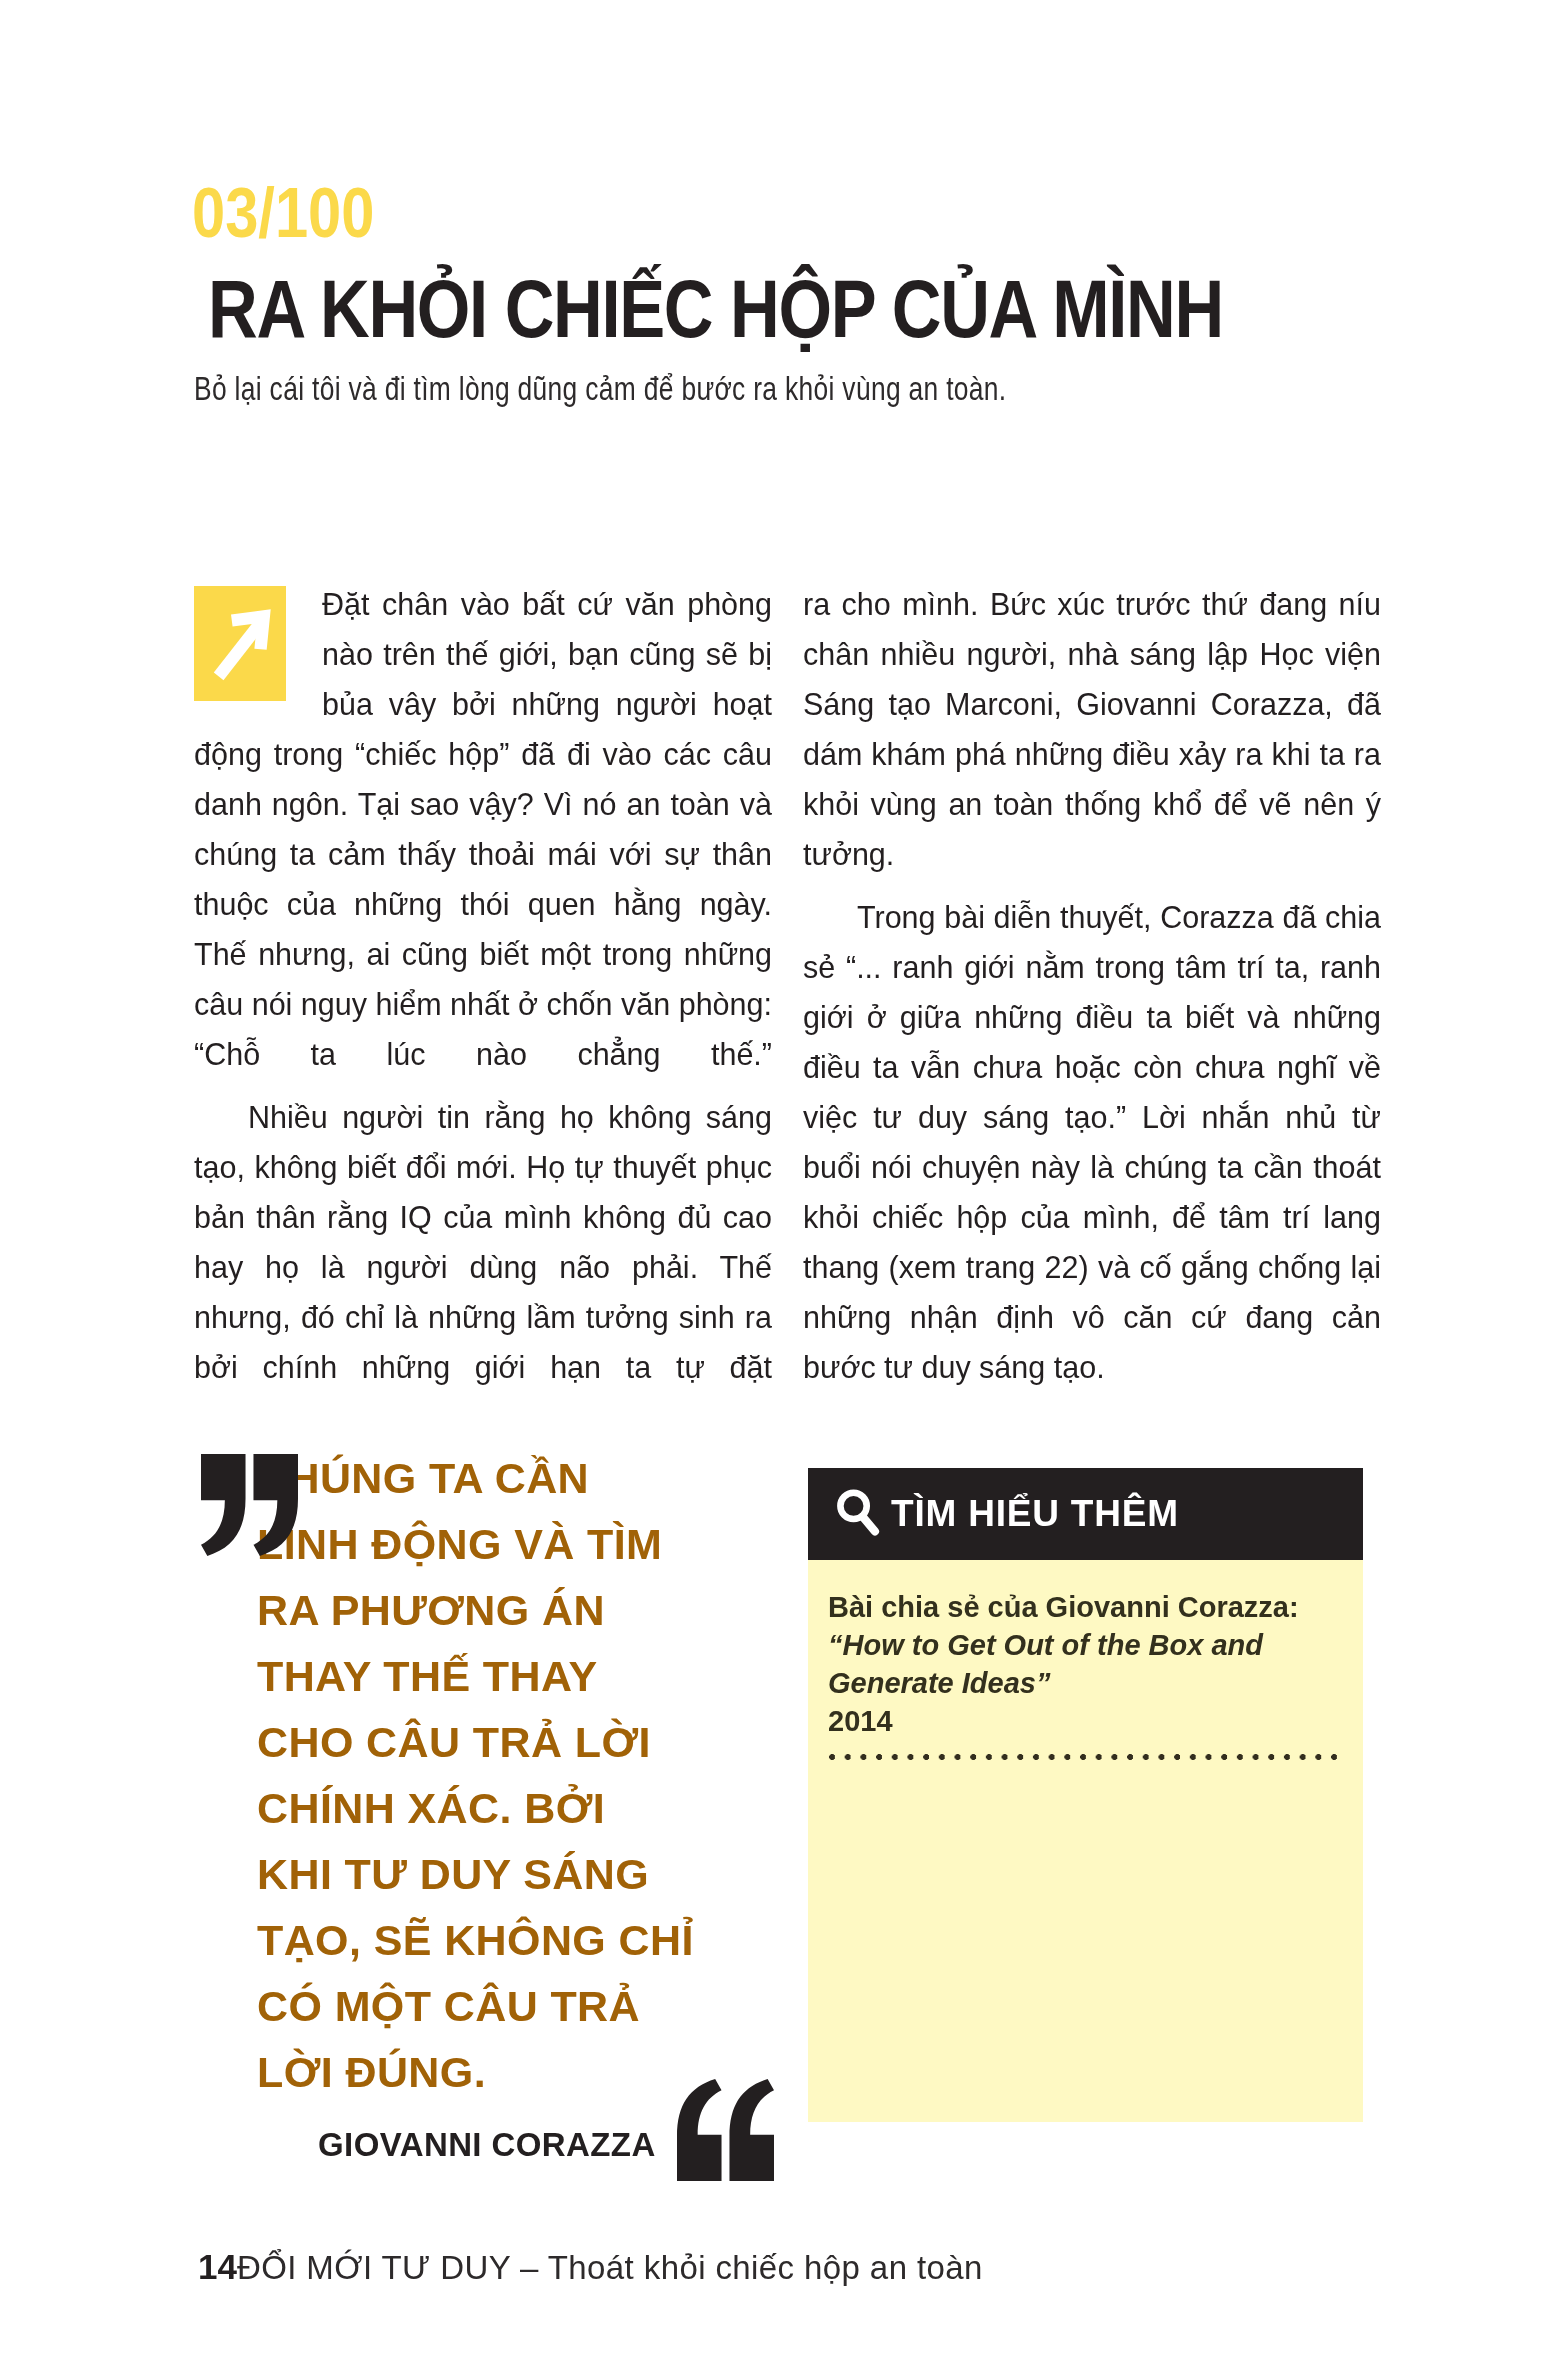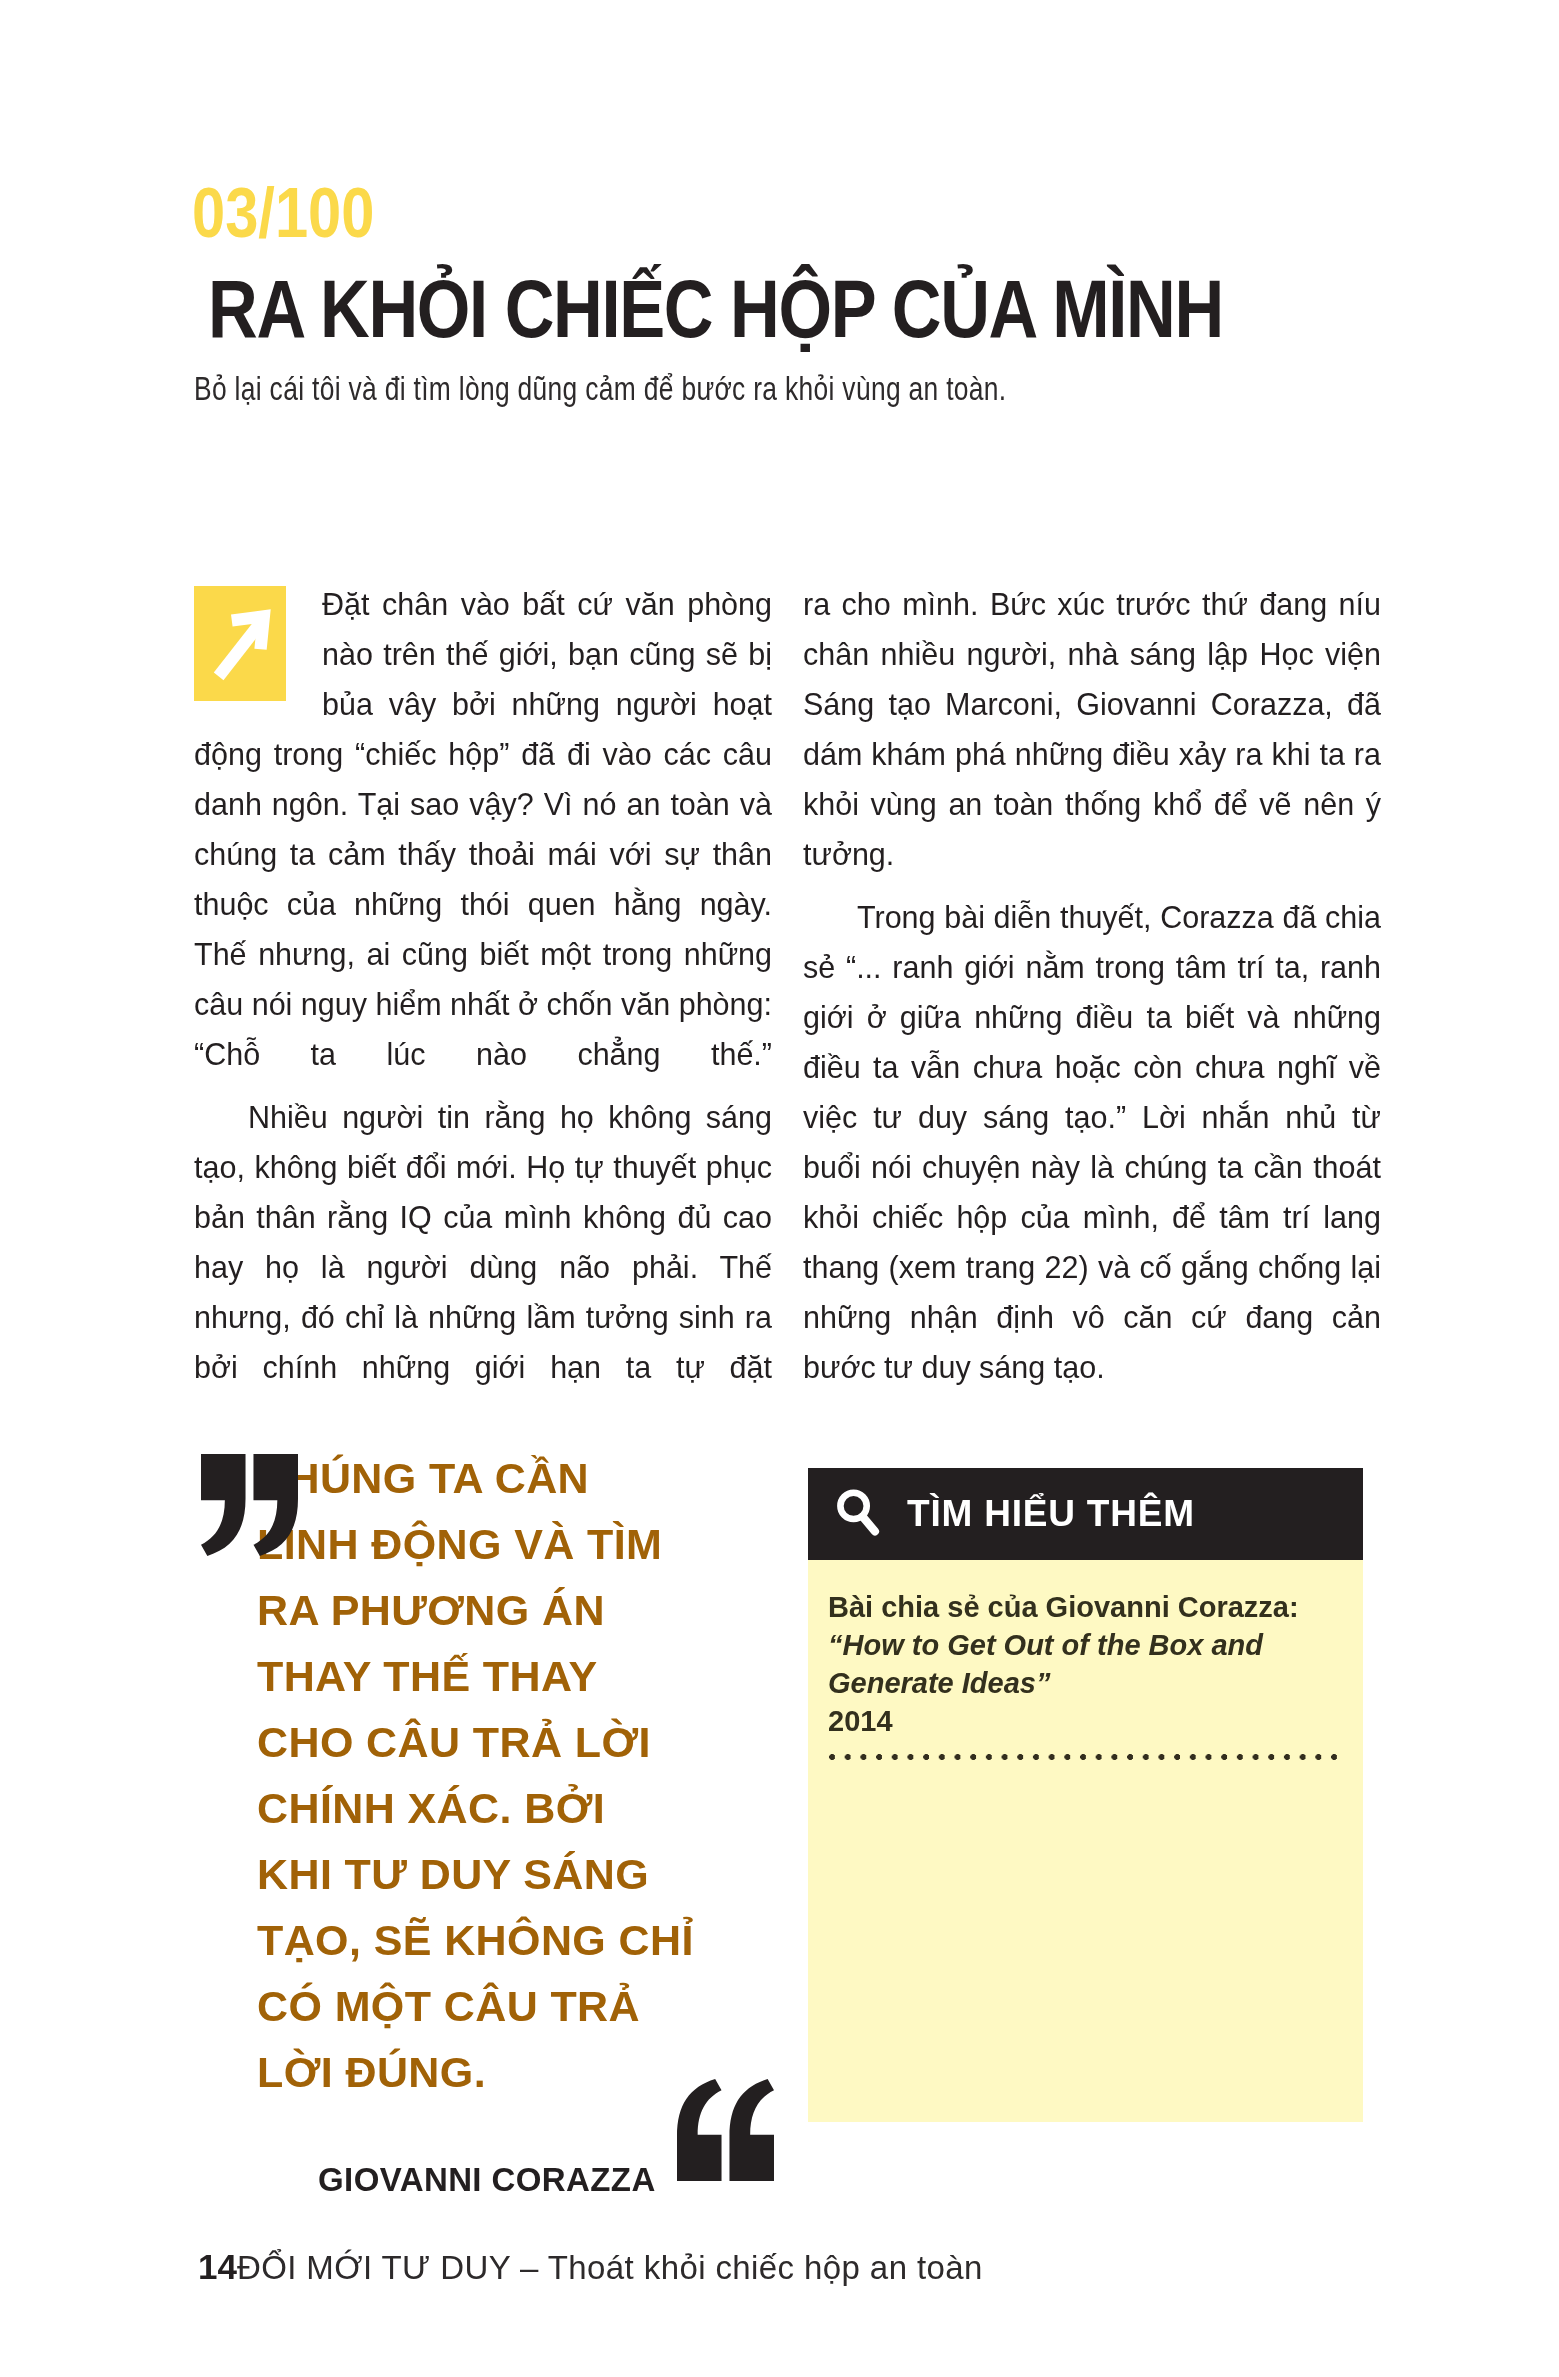--- a/index.html
+++ b/index.html
@@ -40,29 +40,29 @@
   }
   .arrow-box svg { display:block; width:92px; height:115px; }
 
   
   .quote { position:absolute; left:194px; top:1445px; width:590px; }
   .qmark-open { position:absolute; left:6.6px; top:8.2px; }
   .quote-lines {
     margin-left:63px; font-size:43px; line-height:66px; font-weight:bold;
     letter-spacing:0.4px; white-space:pre-line; color:#a16207;
   }
-  .quote-attrib-row { margin-left:124px; margin-top:21.4px; display:flex; align-items:center; gap:21.4px; }
+  .quote-attrib-row { margin-left:124px; margin-top:21.4px; display:flex; gap:21.4px; }
   .quote-attrib { font-size:33px; font-weight:bold; letter-spacing:0.4px; }
   .qmark-close { transform:translateY(-51px) rotate(180deg); }
 
   
   .sidebar { position:absolute; left:808px; top:1468px; width:555px; }
   .sidebar-header {
     background:#231f20; height:92px; display:flex; align-items:center;
-    padding-left:25px; gap:23px; box-sizing:border-box;
+    padding-left:25px; gap:7px; box-sizing:border-box;
   }
   .sidebar-header .label { color:#ffffff; font-size:37px; font-weight:bold; letter-spacing:0.8px; }
   .sidebar-body {
     background:#fef9c3; height:562px; box-sizing:border-box;
     padding:28px 20px 0 20px; color:#2b2716;
   }
   .sidebar-intro { font-size:29px; font-weight:bold; line-height:38px; color:#33301d; }
   .sidebar-work { font-size:29px; font-weight:bold; font-style:italic; line-height:38px; white-space:pre-line; color:#33301d; }
   .sidebar-year { font-size:29px; font-weight:bold; line-height:38px; color:#33301d; }
   .dotted {

